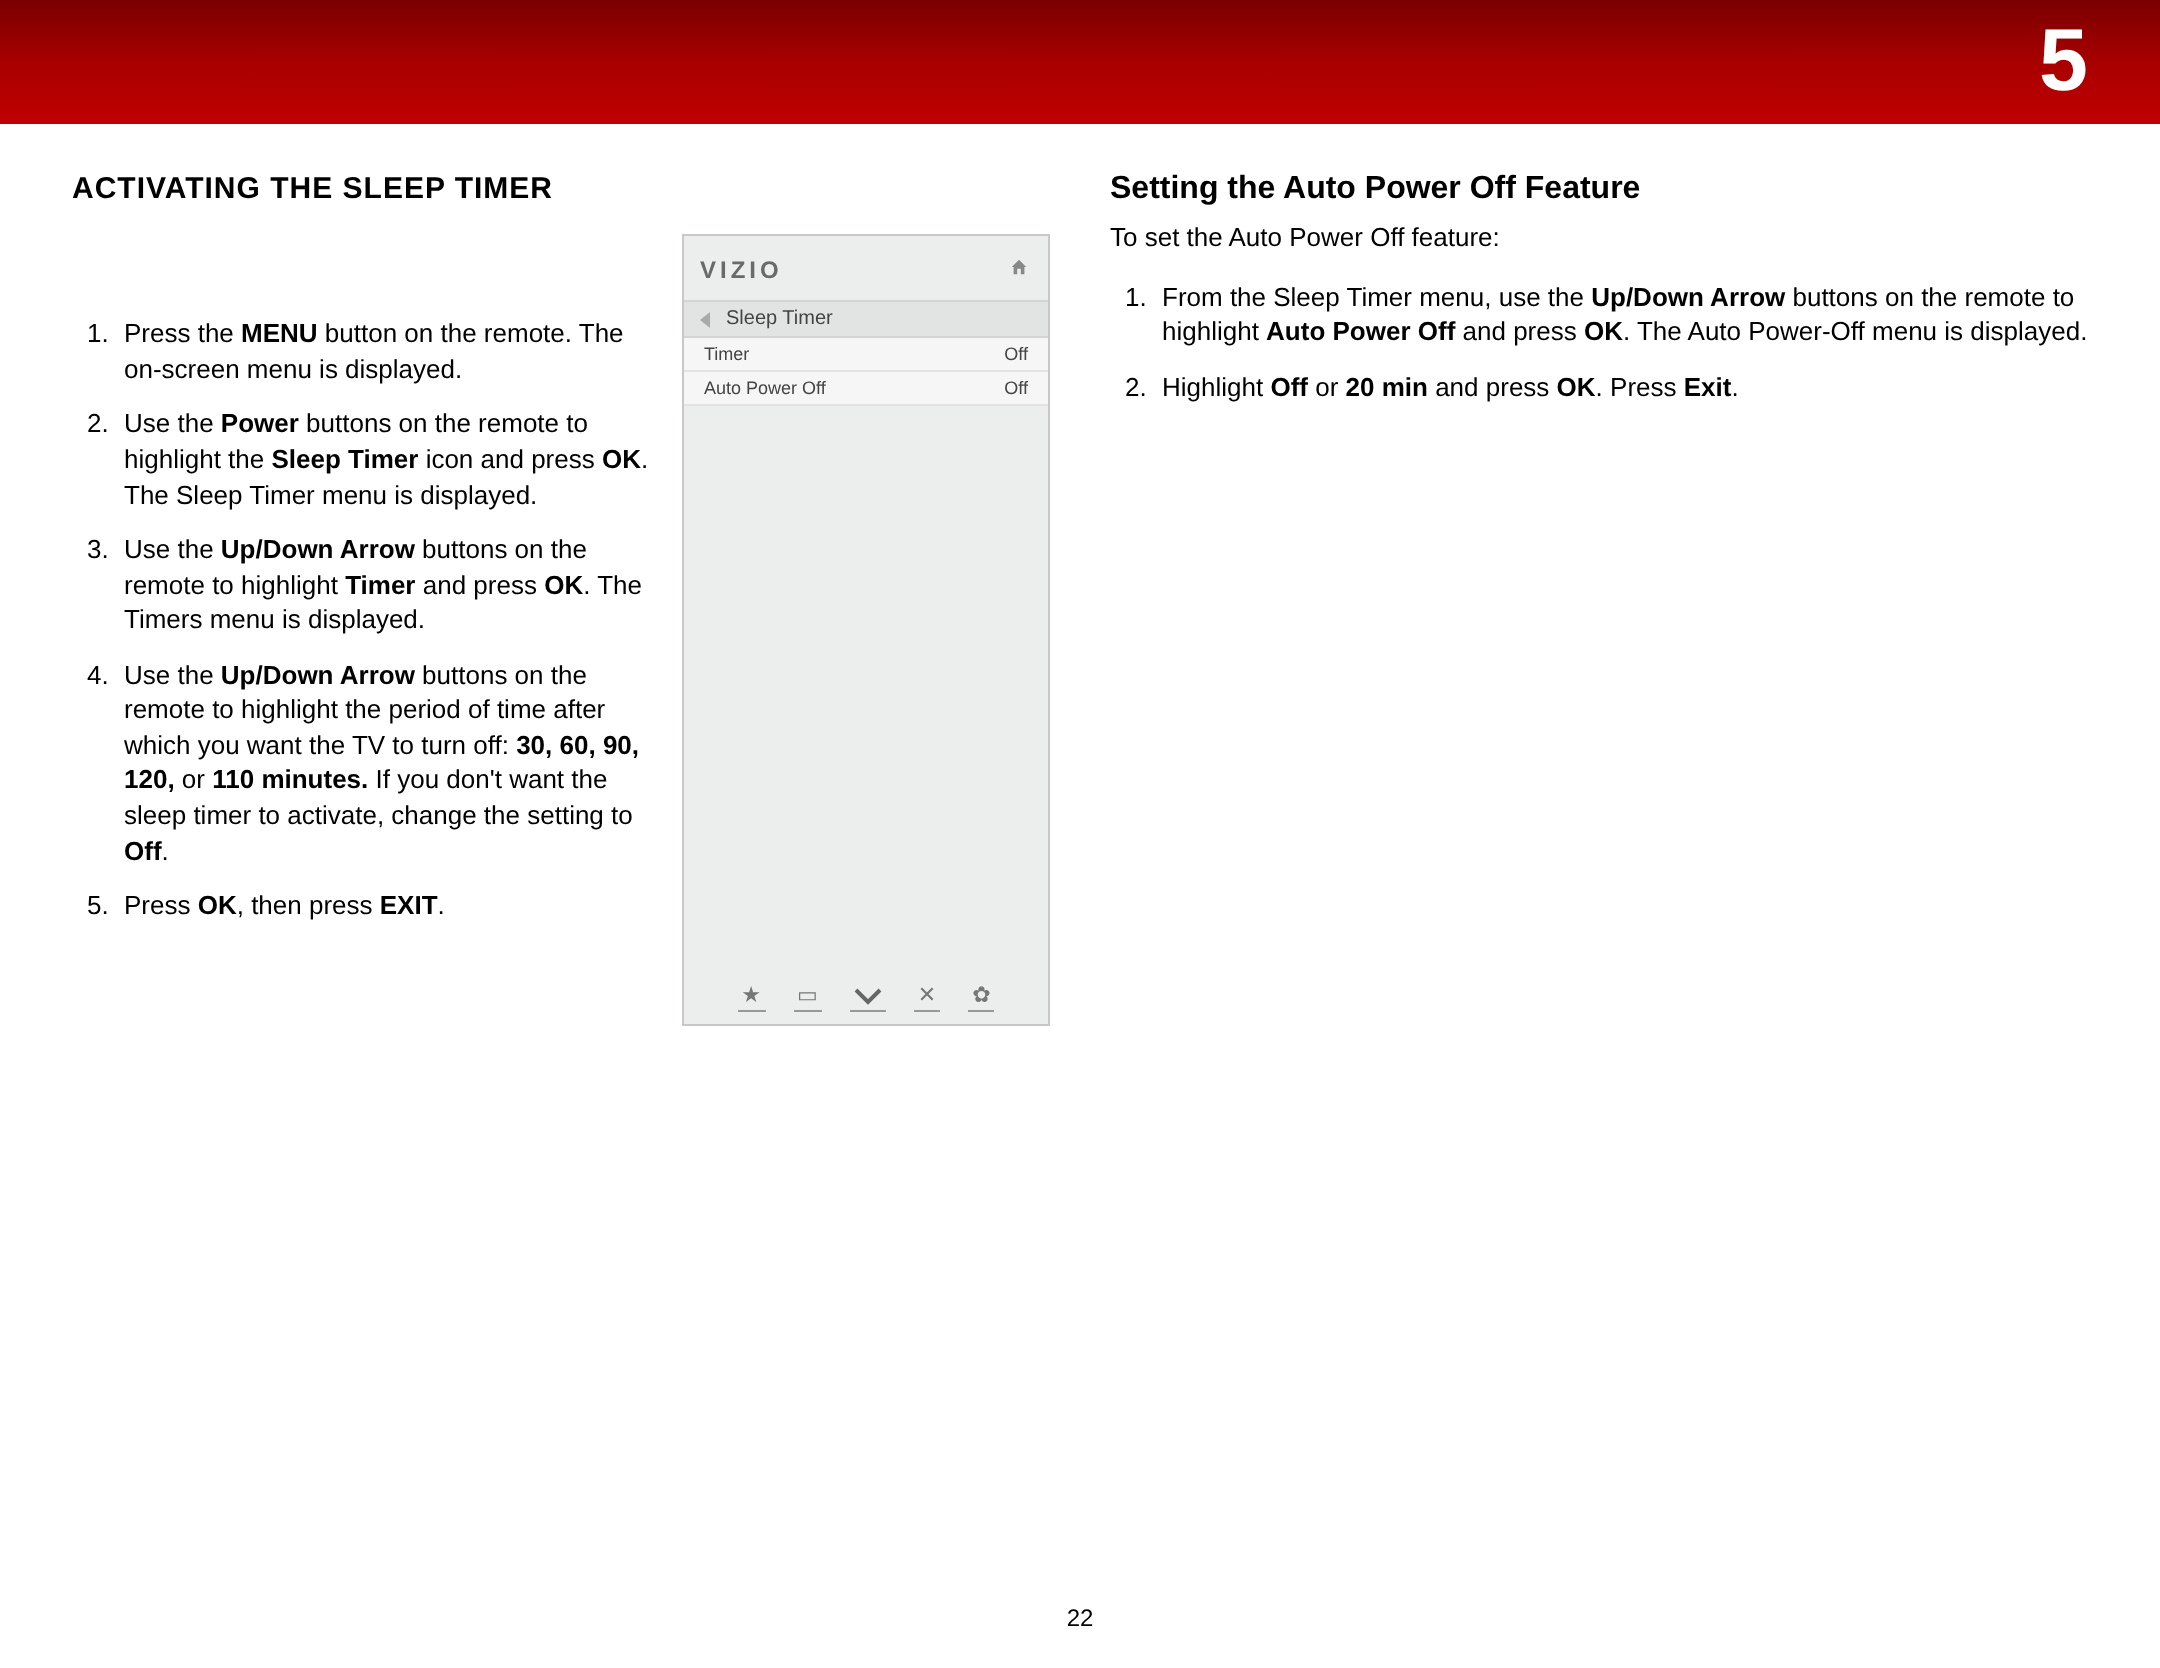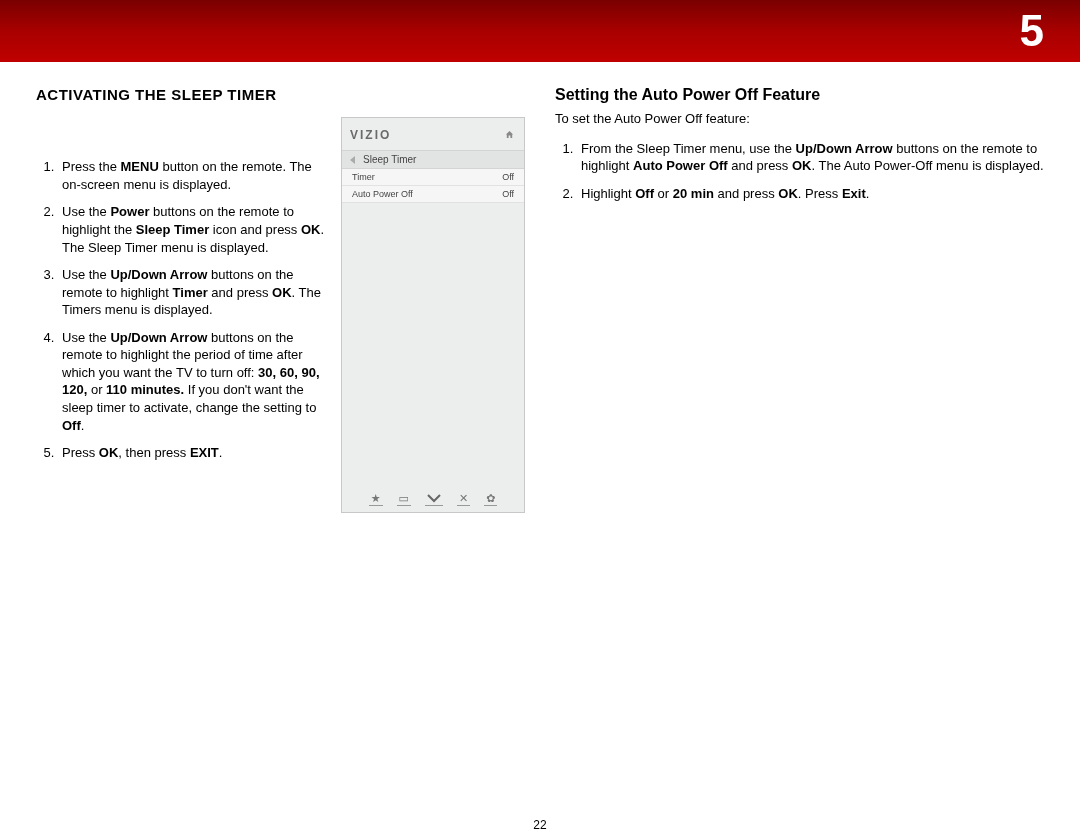--- a/index.html
+++ b/index.html
@@ -135,21 +135,21 @@
   .foot-item {
     display: flex; align-items: center; gap: 2px;
   }
   .underline {
     border-bottom: 1px solid #999;
     padding: 0 2px 1px 2px;
     line-height: 1;
   }
   .pagenum {
     position: absolute;
-    bottom: 2px;
+    bottom: 18px;
     left: 0; right: 0;
     text-align: center;
     font-size: 12px;
   }
   b { font-weight: 700; }
 </style>
 </head>
 <body>
 
 <div class="redbar">

